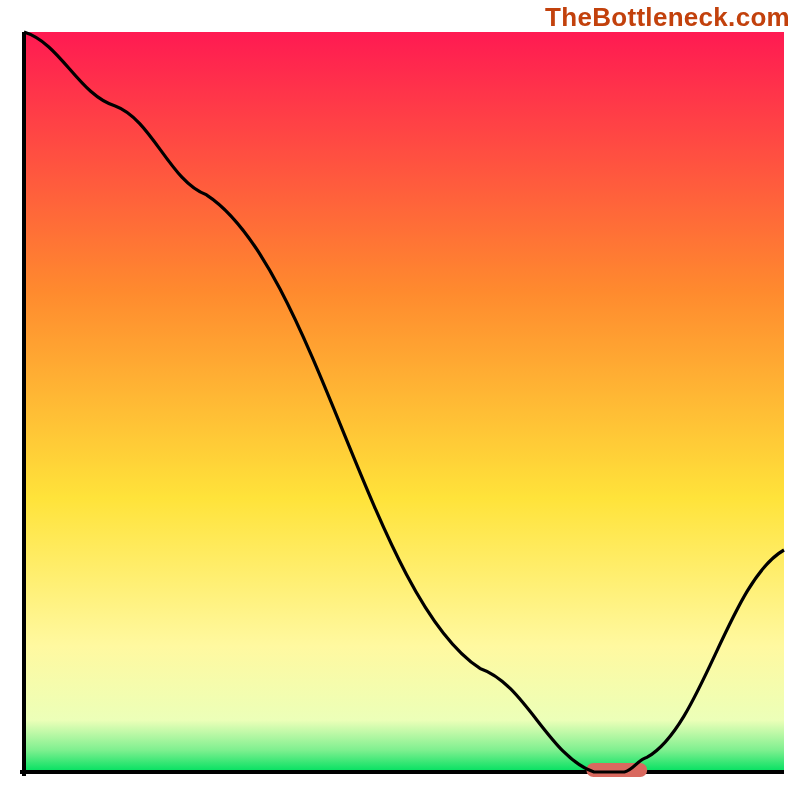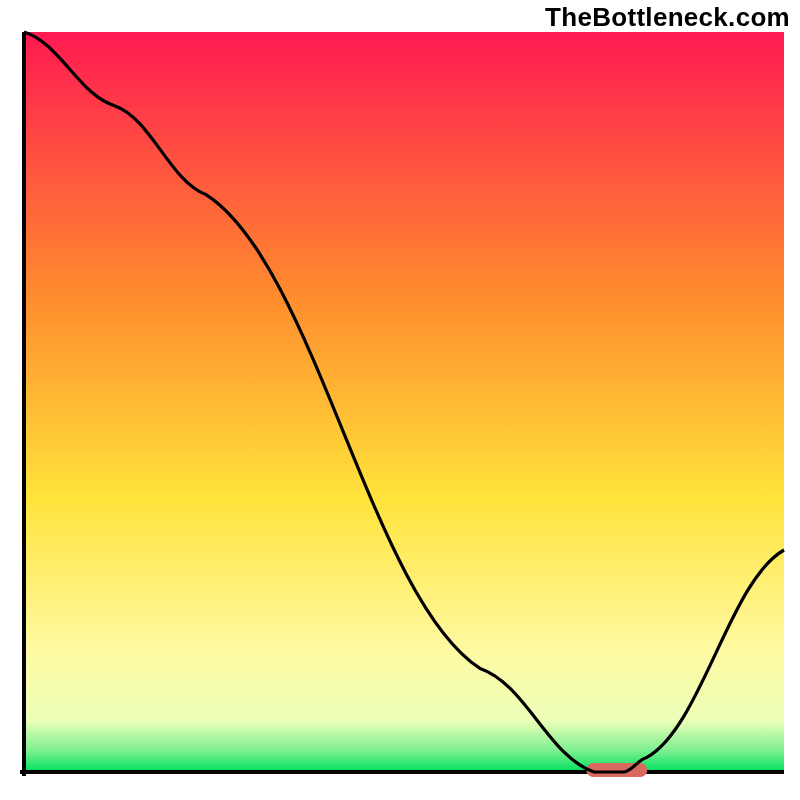--- a/index.html
+++ b/index.html
@@ -14,21 +14,21 @@
     position: relative;
     width: 800px;
     height: 800px;
   }
   .watermark {
     position: absolute;
     top: 2px;
     right: 10px;
     font-size: 26px;
     font-weight: bold;
-    color: #000000;
+    color: #c2410c;
     letter-spacing: 0.3px;
     z-index: 5;
   }
   svg.chart {
     position: absolute;
     top: 0;
     left: 0;
   }
 </style>
 </head>

